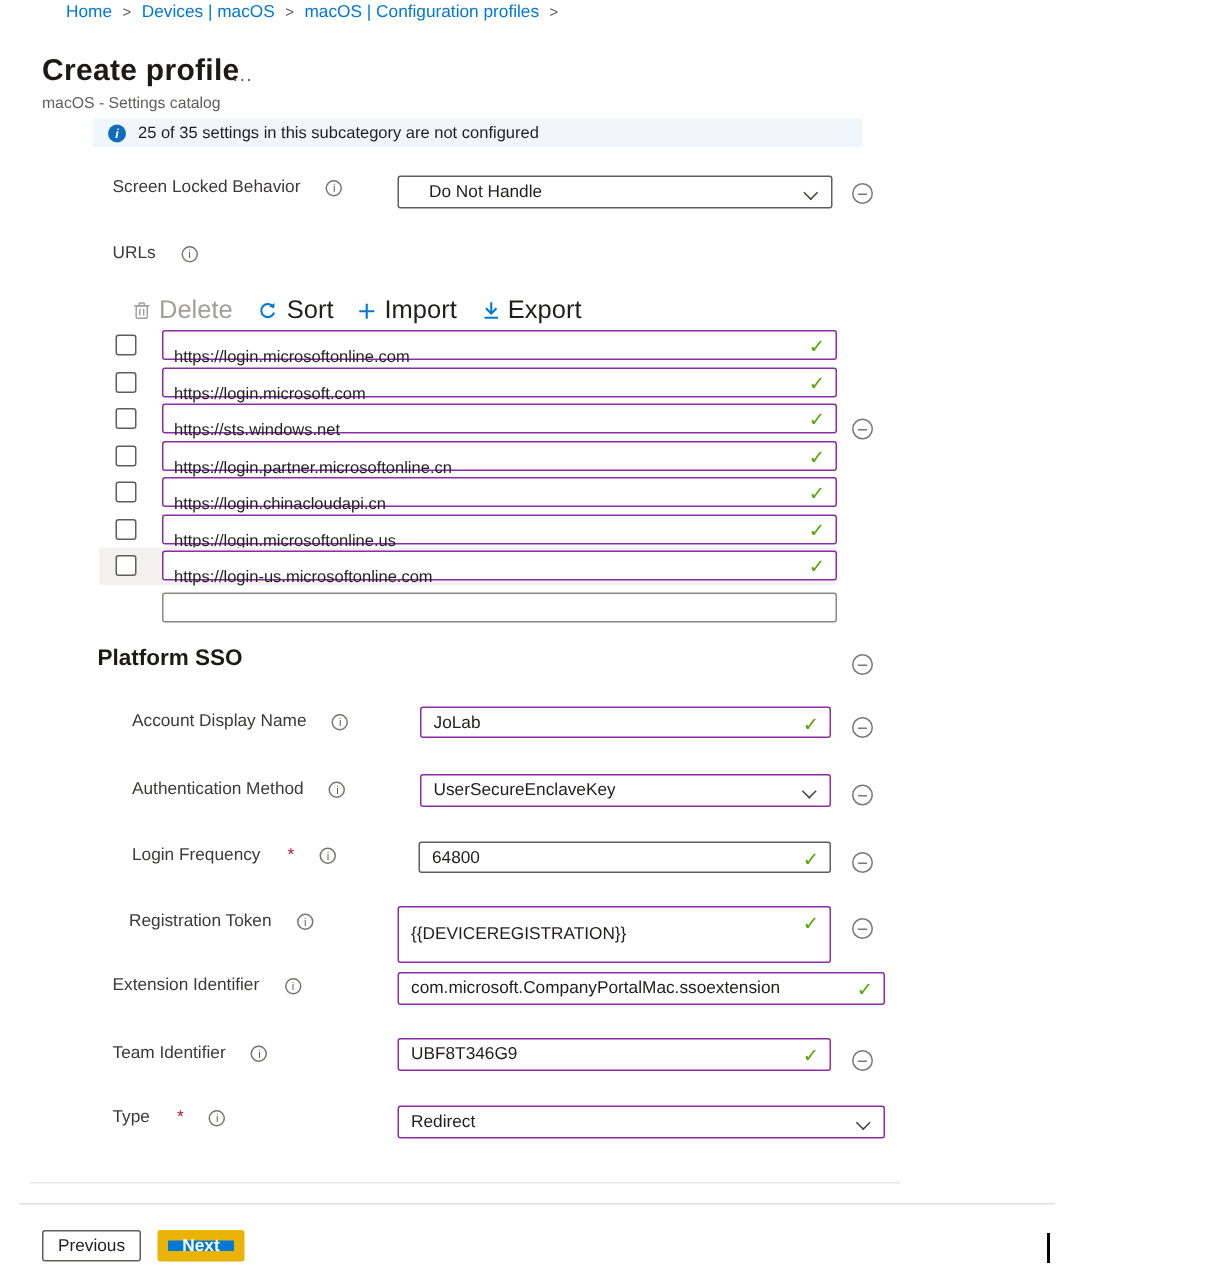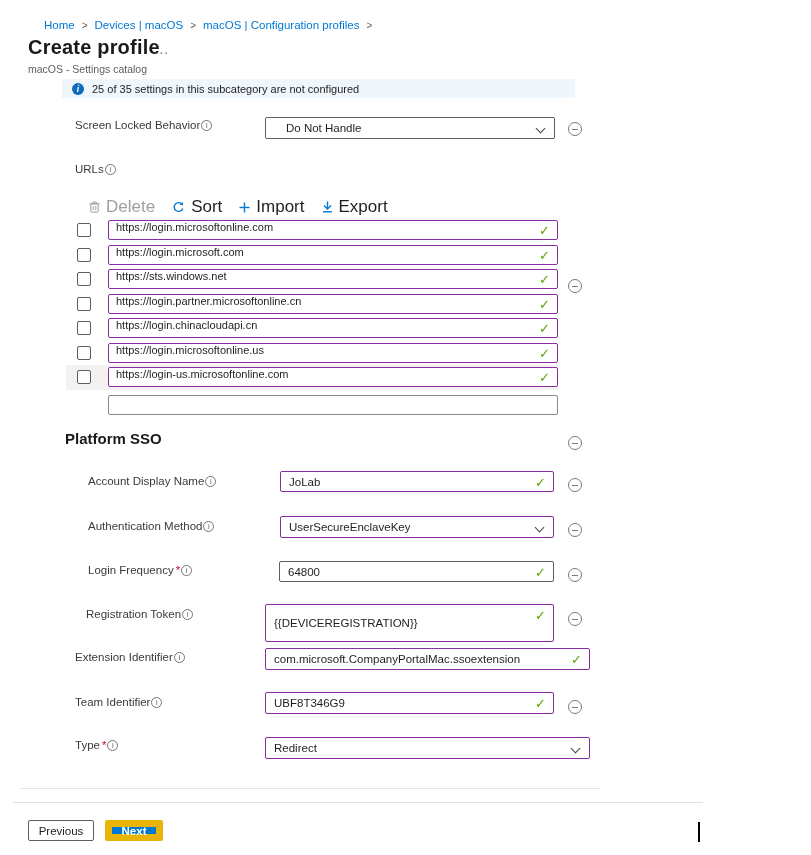--- a/index.html
+++ b/index.html
@@ -1,57 +1,57 @@
 <!DOCTYPE html>
 <html><head>
 <meta charset="utf-8">
 <style>
   * { margin:0; padding:0; box-sizing:border-box; }
   html,body { background:#ffffff; }
   body { font-family:"Liberation Sans","DejaVu Sans",sans-serif; color:#323130; }
   .canvas { position:relative; width:811px; height:855px; overflow:hidden; background:#fff; }
 
   
-  .breadcrumb { position:absolute; left:28px; top:19px; font-size:11.5px; display:flex; gap:7px; align-items:flex-end; white-space:nowrap;padding-left:16px; }
+  .breadcrumb { position:absolute; left:28px; top:2px; font-size:11.5px; display:flex; gap:7px; align-items:flex-end; white-space:nowrap;padding-left:16px; }
   .crumb { color:#0078d4; cursor:pointer; }
   .crumb-sep { color:#605e5c; font-size:10px; }
 
   
   .page-title { position:absolute; left:28px; top:36px; font-size:20px; font-weight:700; color:#1b1a19; letter-spacing:.2px; }
   .more-btn { position:absolute; left:155px; top:42px; font-size:13px; color:#605e5c; letter-spacing:1px; cursor:pointer; }
   .page-subtitle { position:absolute; left:28px; top:63px; font-size:10.5px; color:#605e5c; }
 
   
   .banner { position:absolute; left:62px; top:79px; width:513px; height:19px; background:#eff6fc; display:flex; align-items:center; gap:8px; padding-left:10px; }
   .banner-icon { width:12px; height:12px; border-radius:50%; background:#0f6cbd; color:#fff; font-size:8.5px; font-weight:700; display:flex; align-items:center; justify-content:center; flex:0 0 auto; font-style:italic; }
   .banner-text { font-size:11px; color:#201f1e; }
 
   
-  .lbl { font-size:11.5px; color:#3b3a39; display:inline-flex; align-items:center; gap:1px; }
+  .lbl { font-size:11.5px; color:#3b3a39; display:inline-flex; align-items:center; gap:17px; }
   .info-icon { width:11px; height:11px; border:1px solid #767572; border-radius:50%; color:#605e5c; font-size:7.5px; line-height:9px; text-align:center; display:inline-block; flex:0 0 auto; }
   .req { color:#c50f1f; margin-left:1px; }
   .combo, .tbox { position:absolute; height:22px; border:1px solid #605e5c; border-radius:2px; background:#fff; display:flex; align-items:center; padding:0 24px 0 8px; font-size:11.5px; color:#201f1e; cursor:pointer; }
   .modified { border:1.5px solid #8a2da5; }
   .chev { position:absolute; right:10px; top:7px; width:7px; height:7px; border-right:1.3px solid #484644; border-bottom:1.3px solid #484644; transform:rotate(45deg); }
   .check { position:absolute; right:7px; top:3px; color:#57a300; font-size:13px; }
   .minus { position:absolute; width:14px; height:14px; border:1px solid #7a7977; border-radius:50%; cursor:pointer; }
   .minus::after { content:""; position:absolute; left:3px; right:3px; top:6px; height:1.2px; background:#7a7977; }
 
   
   .url-toolbar { position:absolute; left:89px; top:197px; display:flex; gap:17px; align-items:center; font-size:17px; }
   .tool { display:flex; align-items:center; gap:6px; color:#201f1e; cursor:pointer; }
   .tool.disabled { color:#a19f9d; cursor:default; }
   .tool svg { display:block; }
 
   
   .url-list { position:absolute; left:66px; top:218px; width:492px; }
   .url-row { position:relative; height:24.5px; display:flex; align-items:center; padding-left:11px; }
   .url-row.hl { background:#f3f2f1; }
   .checkbox { width:14px; height:14px; border:1px solid #605e5c; border-radius:2px; background:#fff; flex:0 0 auto; cursor:pointer; }
-  .url-input { position:relative; margin-left:17px; width:476px; height:20px; border:1.5px solid #8a2da5; border-radius:2px; background:#fff; display:flex; align-items:flex-start; padding:0 22px 0 7px; font-size:11px; color:#201f1e; }
+  .url-input { position:relative; margin-left:17px; width:476px; height:20px; border:1.5px solid #8a2da5; border-radius:2px; background:#fff; display:flex; align-items:center; padding:16px 22px 0 7px; font-size:11px; color:#201f1e; }
   .url-input .check { top:2px; }
   .url-input.empty { border:1px solid #8a8886; margin-left:31px; }
 
   
   .section-heading { position:absolute; left:65px; top:430px; font-size:15px; font-weight:700; color:#1b1a19; }
   .flabel { position:absolute; }
   .fval { white-space:nowrap; overflow:hidden; }
 
   
   .hr1 { position:absolute; left:20px; top:788px; width:580px; height:1px; background:#e8e6e4; }

